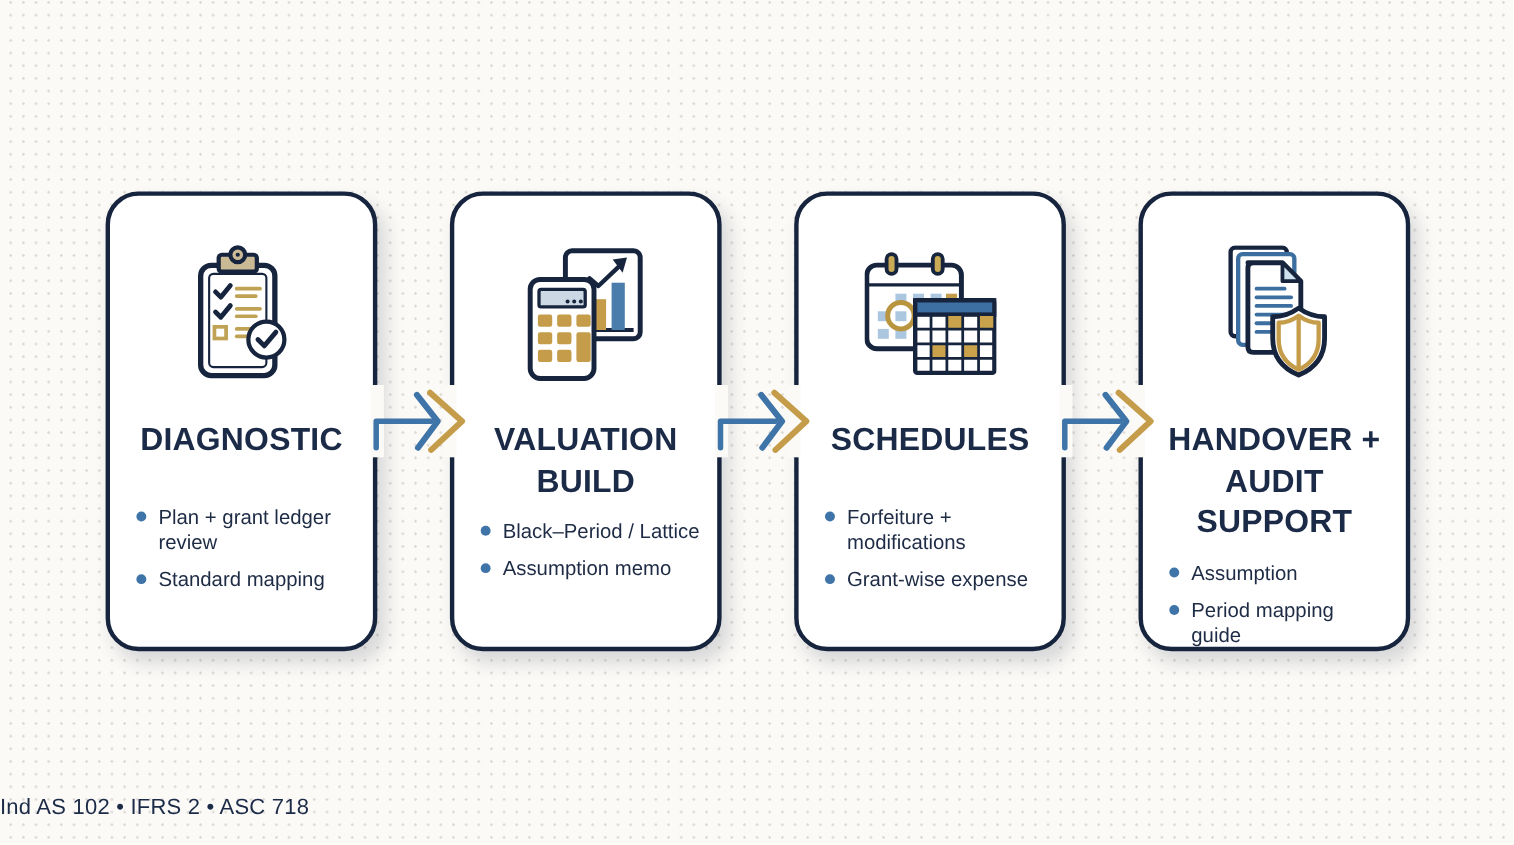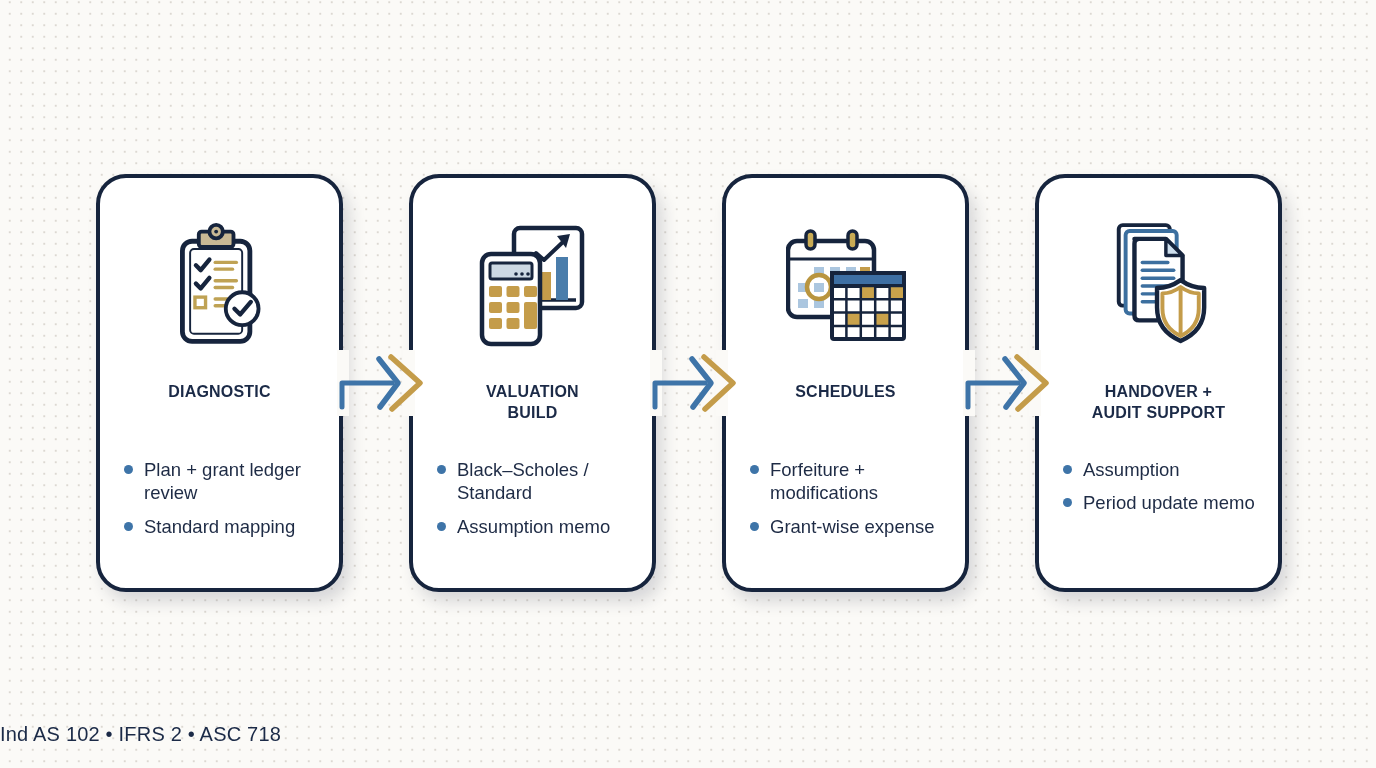--- a/index.html
+++ b/index.html
@@ -12,21 +12,21 @@
   }
   .card{
     position:absolute;top:174px;width:247px;height:418px;box-sizing:border-box;
     background:#fff;border:4px solid #16243d;border-radius:30px;
     box-shadow:7px 10px 16px rgba(30,40,60,.16);
     padding:38px 16px 0;
   }
   .icon-wrap{height:142px;display:flex;align-items:center;justify-content:center;margin-bottom:24px;}
   .title{
     margin:0 6px 14px;min-height:62px;
-    font-size:16px;font-weight:bold;color:#1b2a47;text-align:center;
+    font-size:29px;font-weight:bold;color:#1b2a47;text-align:center;
     line-height:1.3;letter-spacing:.2px;white-space:pre-line;
   }
   .bullets{list-style:none;margin:0;padding:0 0 0 8px;}
   .bullet{display:flex;gap:11px;margin-bottom:10px;}
   .dot{flex:0 0 auto;width:9px;height:9px;border-radius:50%;background:#3e74a8;margin-top:7px;}
   .btext{font-size:18.5px;color:#1e2b45;line-height:1.27;}
   .arrow{position:absolute;top:350px;}
   .footer{
     position:absolute;left:0;right:0;top:723px;text-align:left;
     font-size:20px;color:#1b2a47;letter-spacing:.2px;
@@ -95,21 +95,21 @@
         <rect x="11" y="94" width="13" height="11" rx="2" fill="#c49c4a"></rect>
         <rect x="28.5" y="94" width="13" height="11" rx="2" fill="#c49c4a"></rect>
         <rect x="46" y="78" width="13" height="27" rx="2" fill="#c49c4a"></rect>
       </svg>
     </div>
     <h2 class="title">VALUATION
 BUILD</h2>
     <ul class="bullets">
       <li class="bullet">
         <span class="dot"></span>
-        <span class="btext">Black–Scholes / Standard</span>
+        <span class="btext">Black–Period / Lattice</span>
       </li>
       <li class="bullet">
         <span class="dot"></span>
         <span class="btext">Assumption memo</span>
       </li>
     </ul>
   </div>
 
   <div class="card" style="left:722px">
     <div class="icon-wrap">
@@ -177,21 +177,21 @@
     </div>
     <h2 class="title">HANDOVER +
 AUDIT SUPPORT</h2>
     <ul class="bullets">
       <li class="bullet">
         <span class="dot"></span>
         <span class="btext">Assumption</span>
       </li>
       <li class="bullet">
         <span class="dot"></span>
-        <span class="btext">Period update memo</span>
+        <span class="btext">Period mapping guide</span>
       </li>
     </ul>
   </div>
 
   <svg class="arrow" style="left:335px" width="90" height="66" viewBox="0 0 90 66">
     <rect x="2" y="0" width="12" height="66" fill="#fbfaf7"></rect>
     <rect x="68" y="0" width="12" height="66" fill="#fbfaf7"></rect>
     <polyline points="7,57 7,33 57,33" fill="none" stroke="#3e74a8" stroke-width="5" stroke-linecap="round" stroke-linejoin="round"></polyline>
     <polyline points="44,9 63,33 45,57" fill="none" stroke="#3e74a8" stroke-width="5.5" stroke-linecap="round" stroke-linejoin="round"></polyline>
     <polyline points="56,7 85,33 57,59" fill="none" stroke="#c49c4a" stroke-width="5.5" stroke-linecap="round" stroke-linejoin="round"></polyline>

